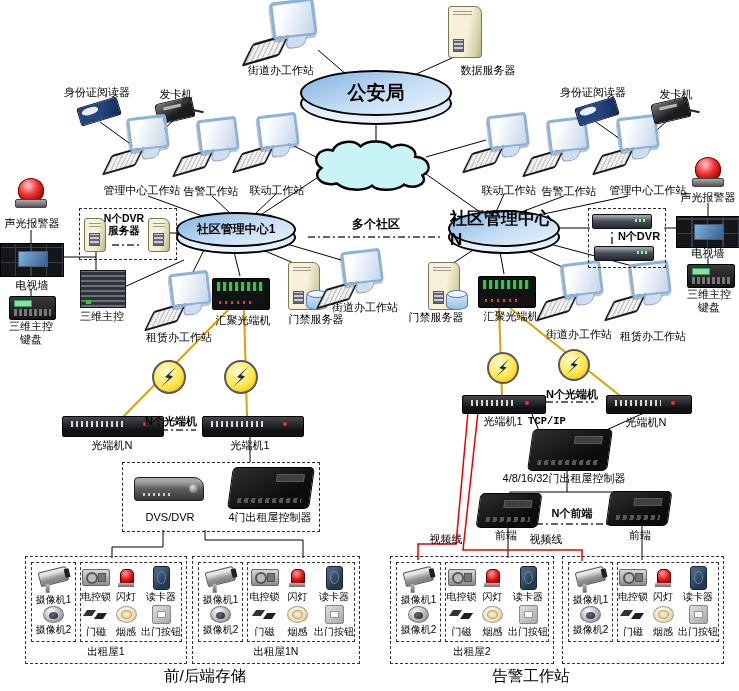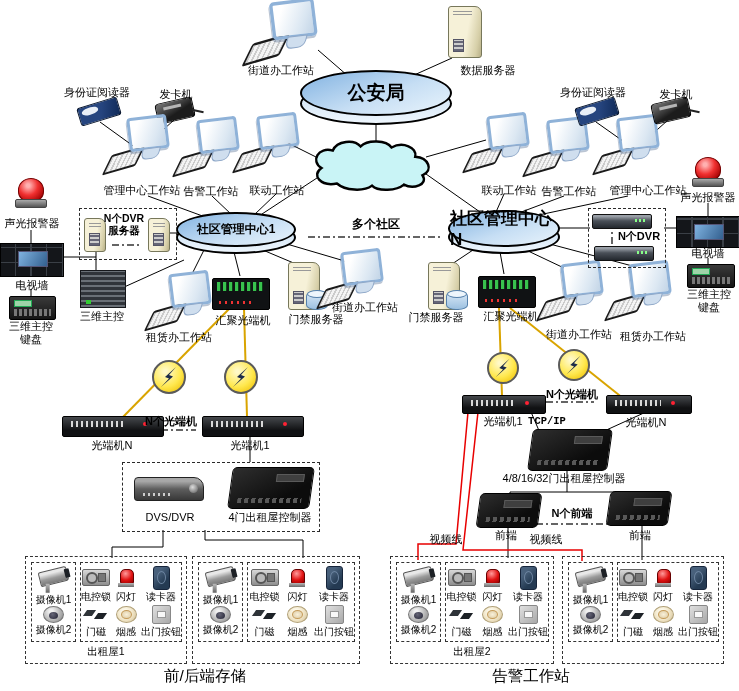--- a/index.html
+++ b/index.html
@@ -410,20 +410,21 @@
       <div class="hlbl">电控锁</div>
       <div class="hlbl">闪灯</div>
       <div class="hlbl">读卡器</div>
       <span class="dmag rel"></span>
       <span class="smoke rel"></span>
       <span class="exitbtn rel"></span>
       <div class="hlbl">门磁</div>
       <div class="hlbl">烟感</div>
       <div class="hlbl">出门按钮</div>
     </div>
+    <div class="hname">出租屋1N</div>
   </div>
 
   <div class="house" style="left:390px;width:162px">
     <div class="hl">
       <span class="bcam rel"></span>
       <div class="hlbl">摄像机1</div>
       <span class="dcam rel"></span>
       <div class="hlbl">摄像机2</div>
     </div>
     <div class="hr">

